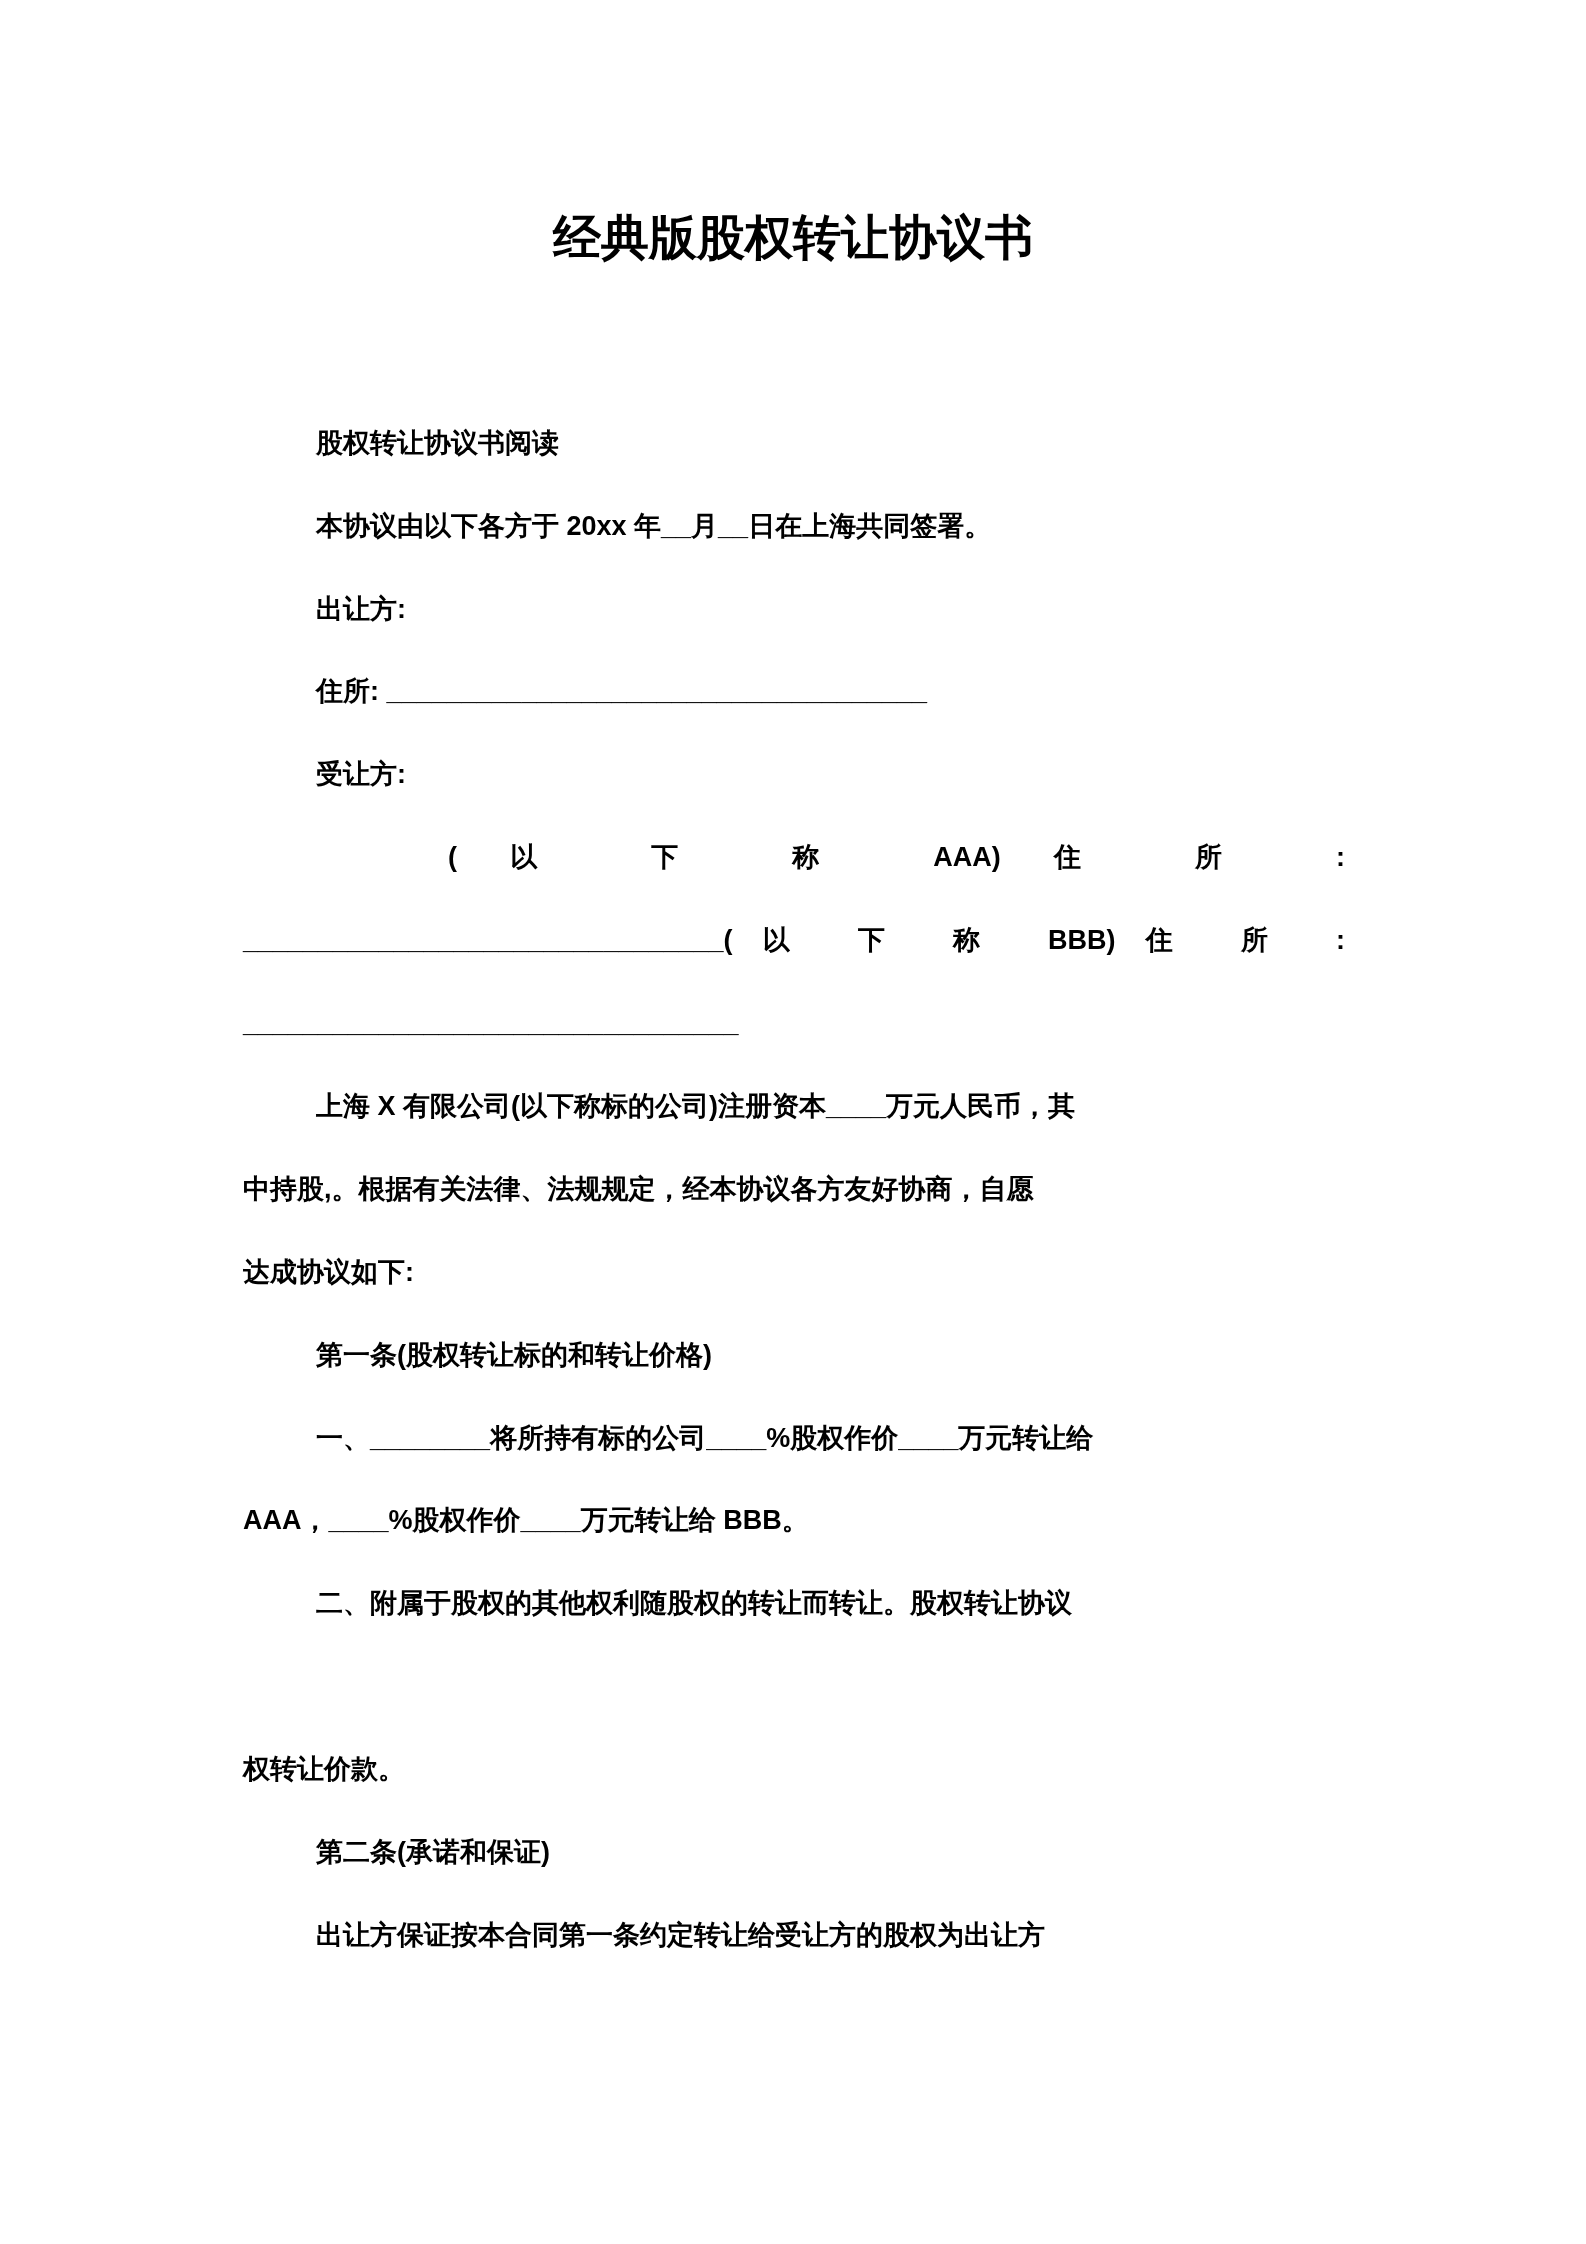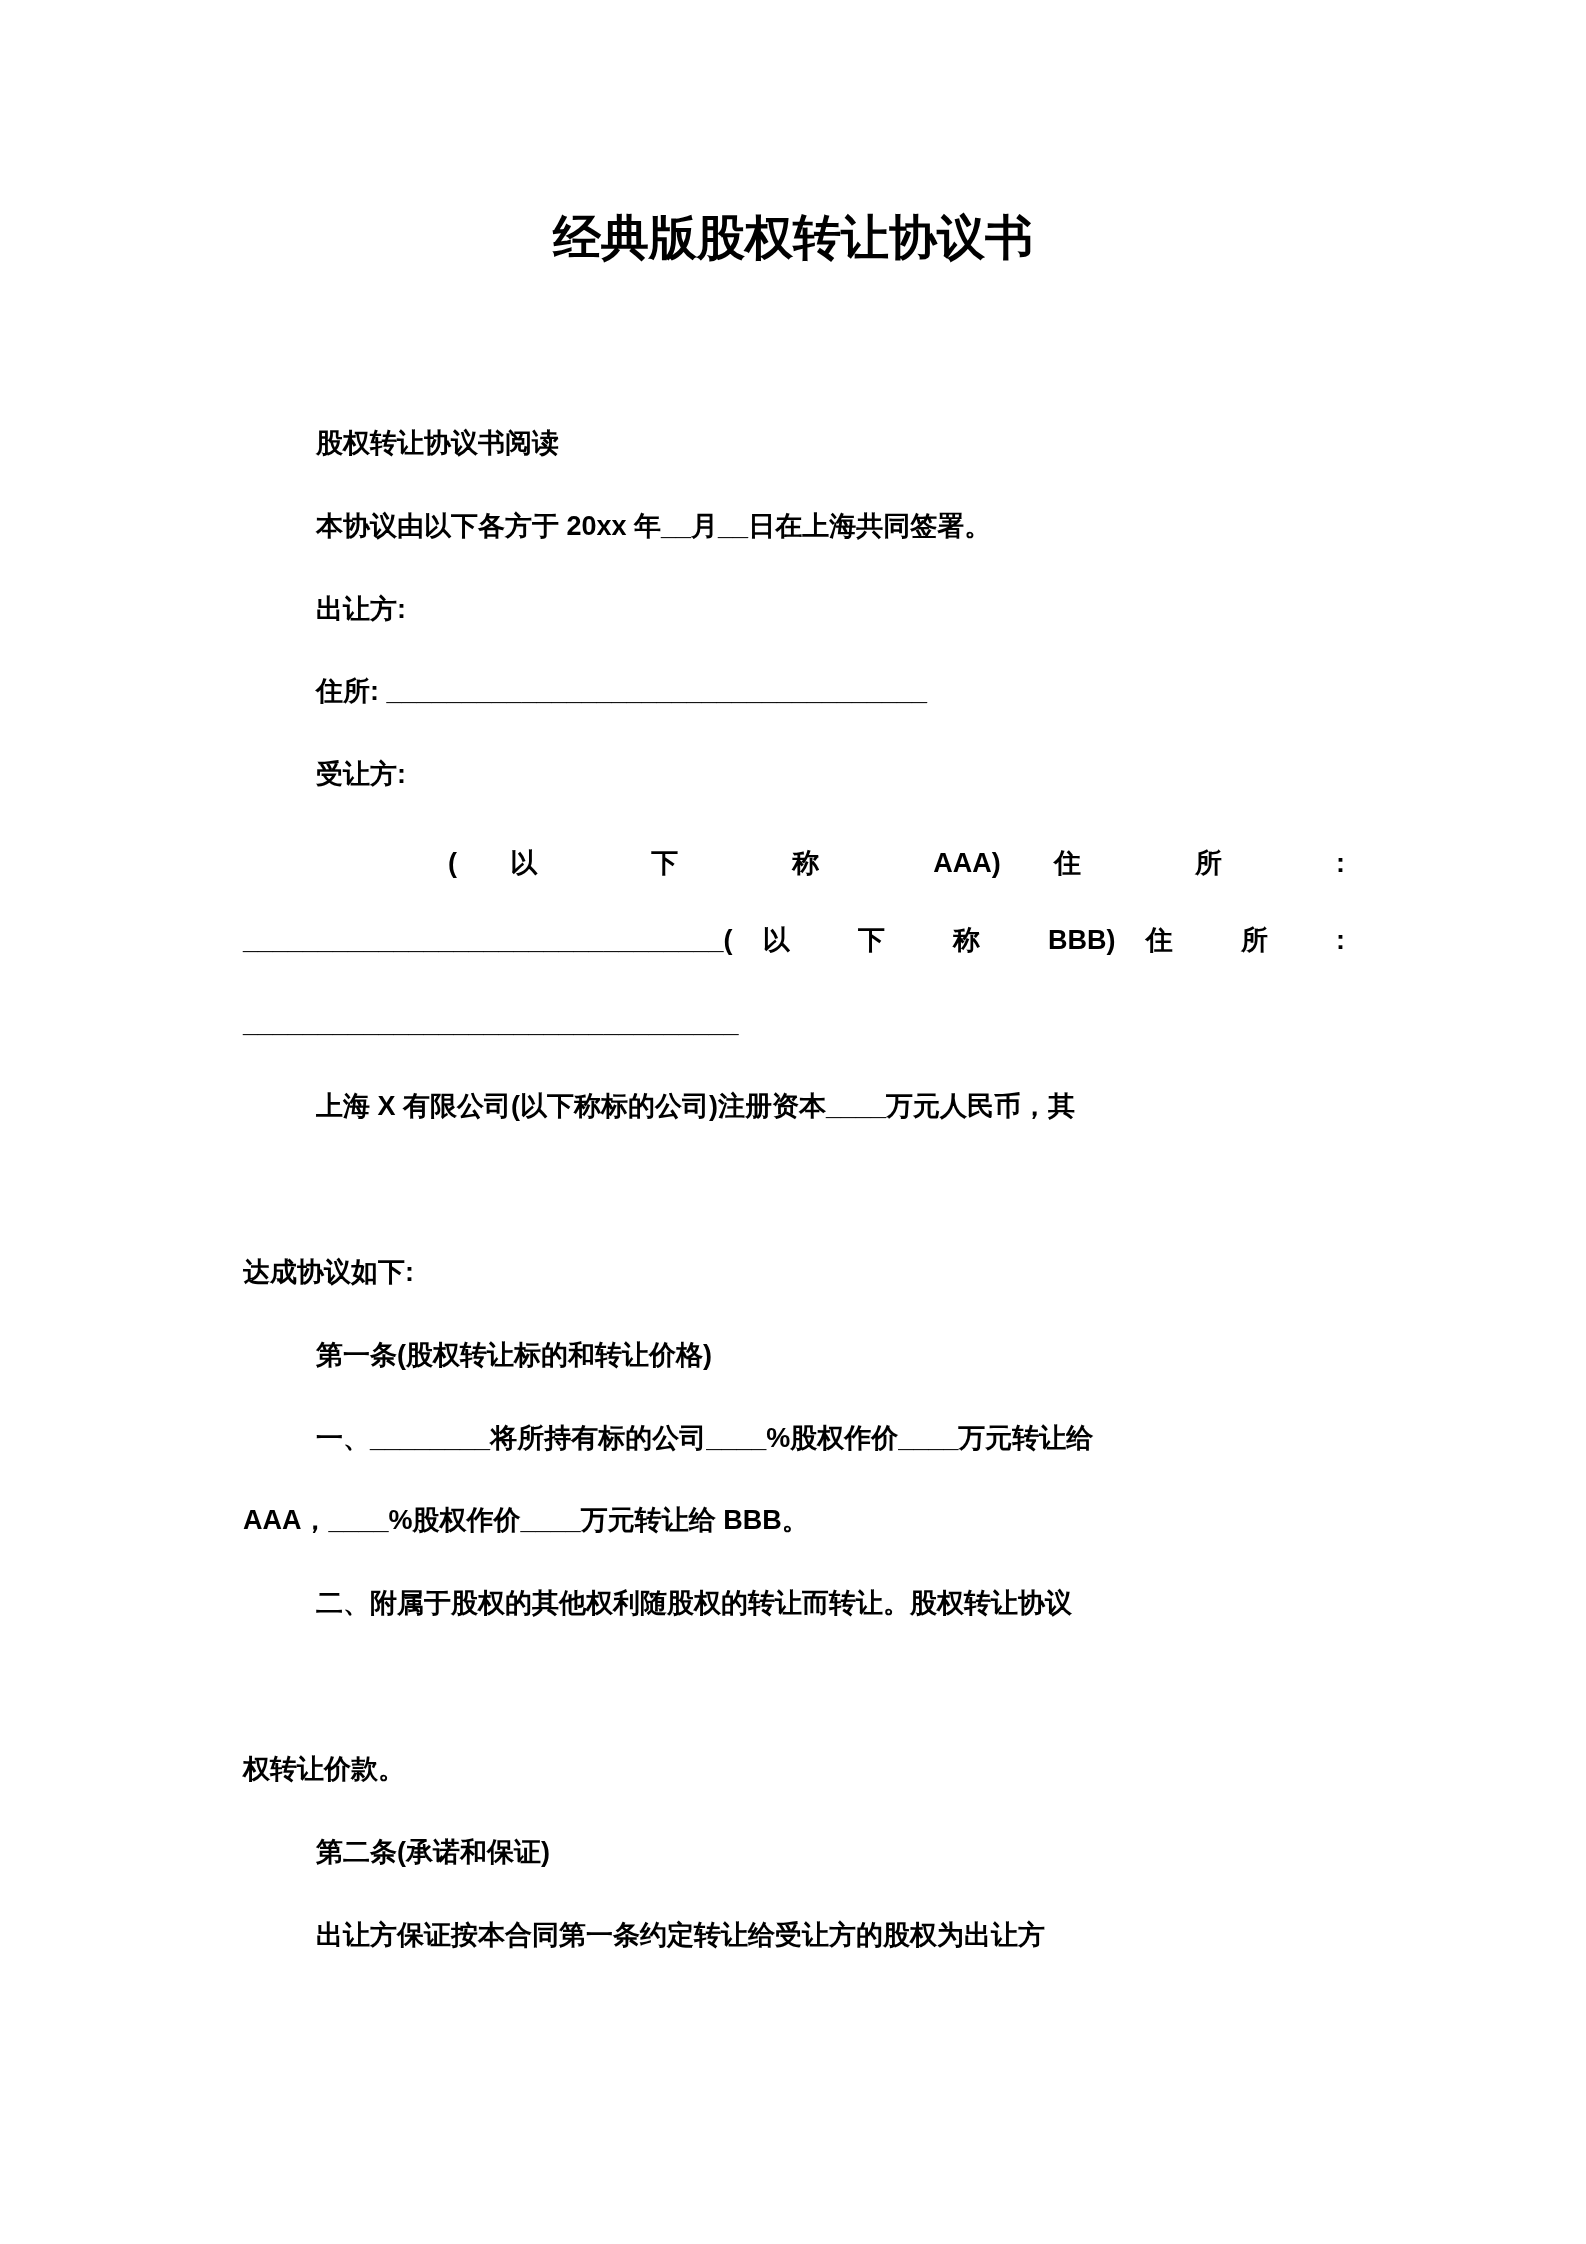--- a/index.html
+++ b/index.html
@@ -51,24 +51,25 @@
 
 <div class="page">
 
   <div class="doc-title">经典版股权转让协议书</div>
 
   <div class="line" style="top:417px;  left:316px;">股权转让协议书阅读</div>
   <div class="line" style="top:500px;  left:316px;">本协议由以下各方于 20xx 年__月__日在上海共同签署。</div>
   <div class="line" style="top:583px;  left:316px;">出让方:</div>
   <div class="line" style="top:665px;  left:316px;">住所: ____________________________________</div>
   <div class="line" style="top:748px;  left:316px;">受让方:</div>
-  <div class="line justify" style="top:831px;  left:448px; right:241px;margin-top:6px;">(以 下 称 AAA)住 所 :</div>
+  <div class="line justify" style="top:831px;  left:448px; right:241px;">(以 下 称 AAA)住 所 :</div>
   <div class="line" style="top:997px;  left:243px;">_________________________________</div>
   <div class="line justify" style="top:914px;  left:243px; right:241px;">________________________________(以 下 称 BBB)住 所 :</div>
   <div class="line" style="top:1080px; left:316px;">上海 X 有限公司(以下称标的公司)注册资本____万元人民币，其</div>
+  <div class="line" style="top:1163px; left:243px;">中持股,。根据有关法律、法规规定，经本协议各方友好协商，自愿</div>
   <div class="line" style="top:1246px; left:243px;">达成协议如下:</div>
   <div class="line" style="top:1329px; left:316px;">第一条(股权转让标的和转让价格)</div>
   <div class="line" style="top:1412px; left:316px;">一、________将所持有标的公司____%股权作价____万元转让给</div>
   <div class="line" style="top:1494px; left:243px;">AAA，____%股权作价____万元转让给 BBB。</div>
   <div class="line" style="top:1577px; left:316px;">二、附属于股权的其他权利随股权的转让而转让。股权转让协议</div>
   <div class="line" style="top:1743px; left:243px;">权转让价款。</div>
   <div class="line" style="top:1826px; left:316px;">第二条(承诺和保证)</div>
   <div class="line" style="top:1909px; left:316px;">出让方保证按本合同第一条约定转让给受让方的股权为出让方</div>
 
 </div>

